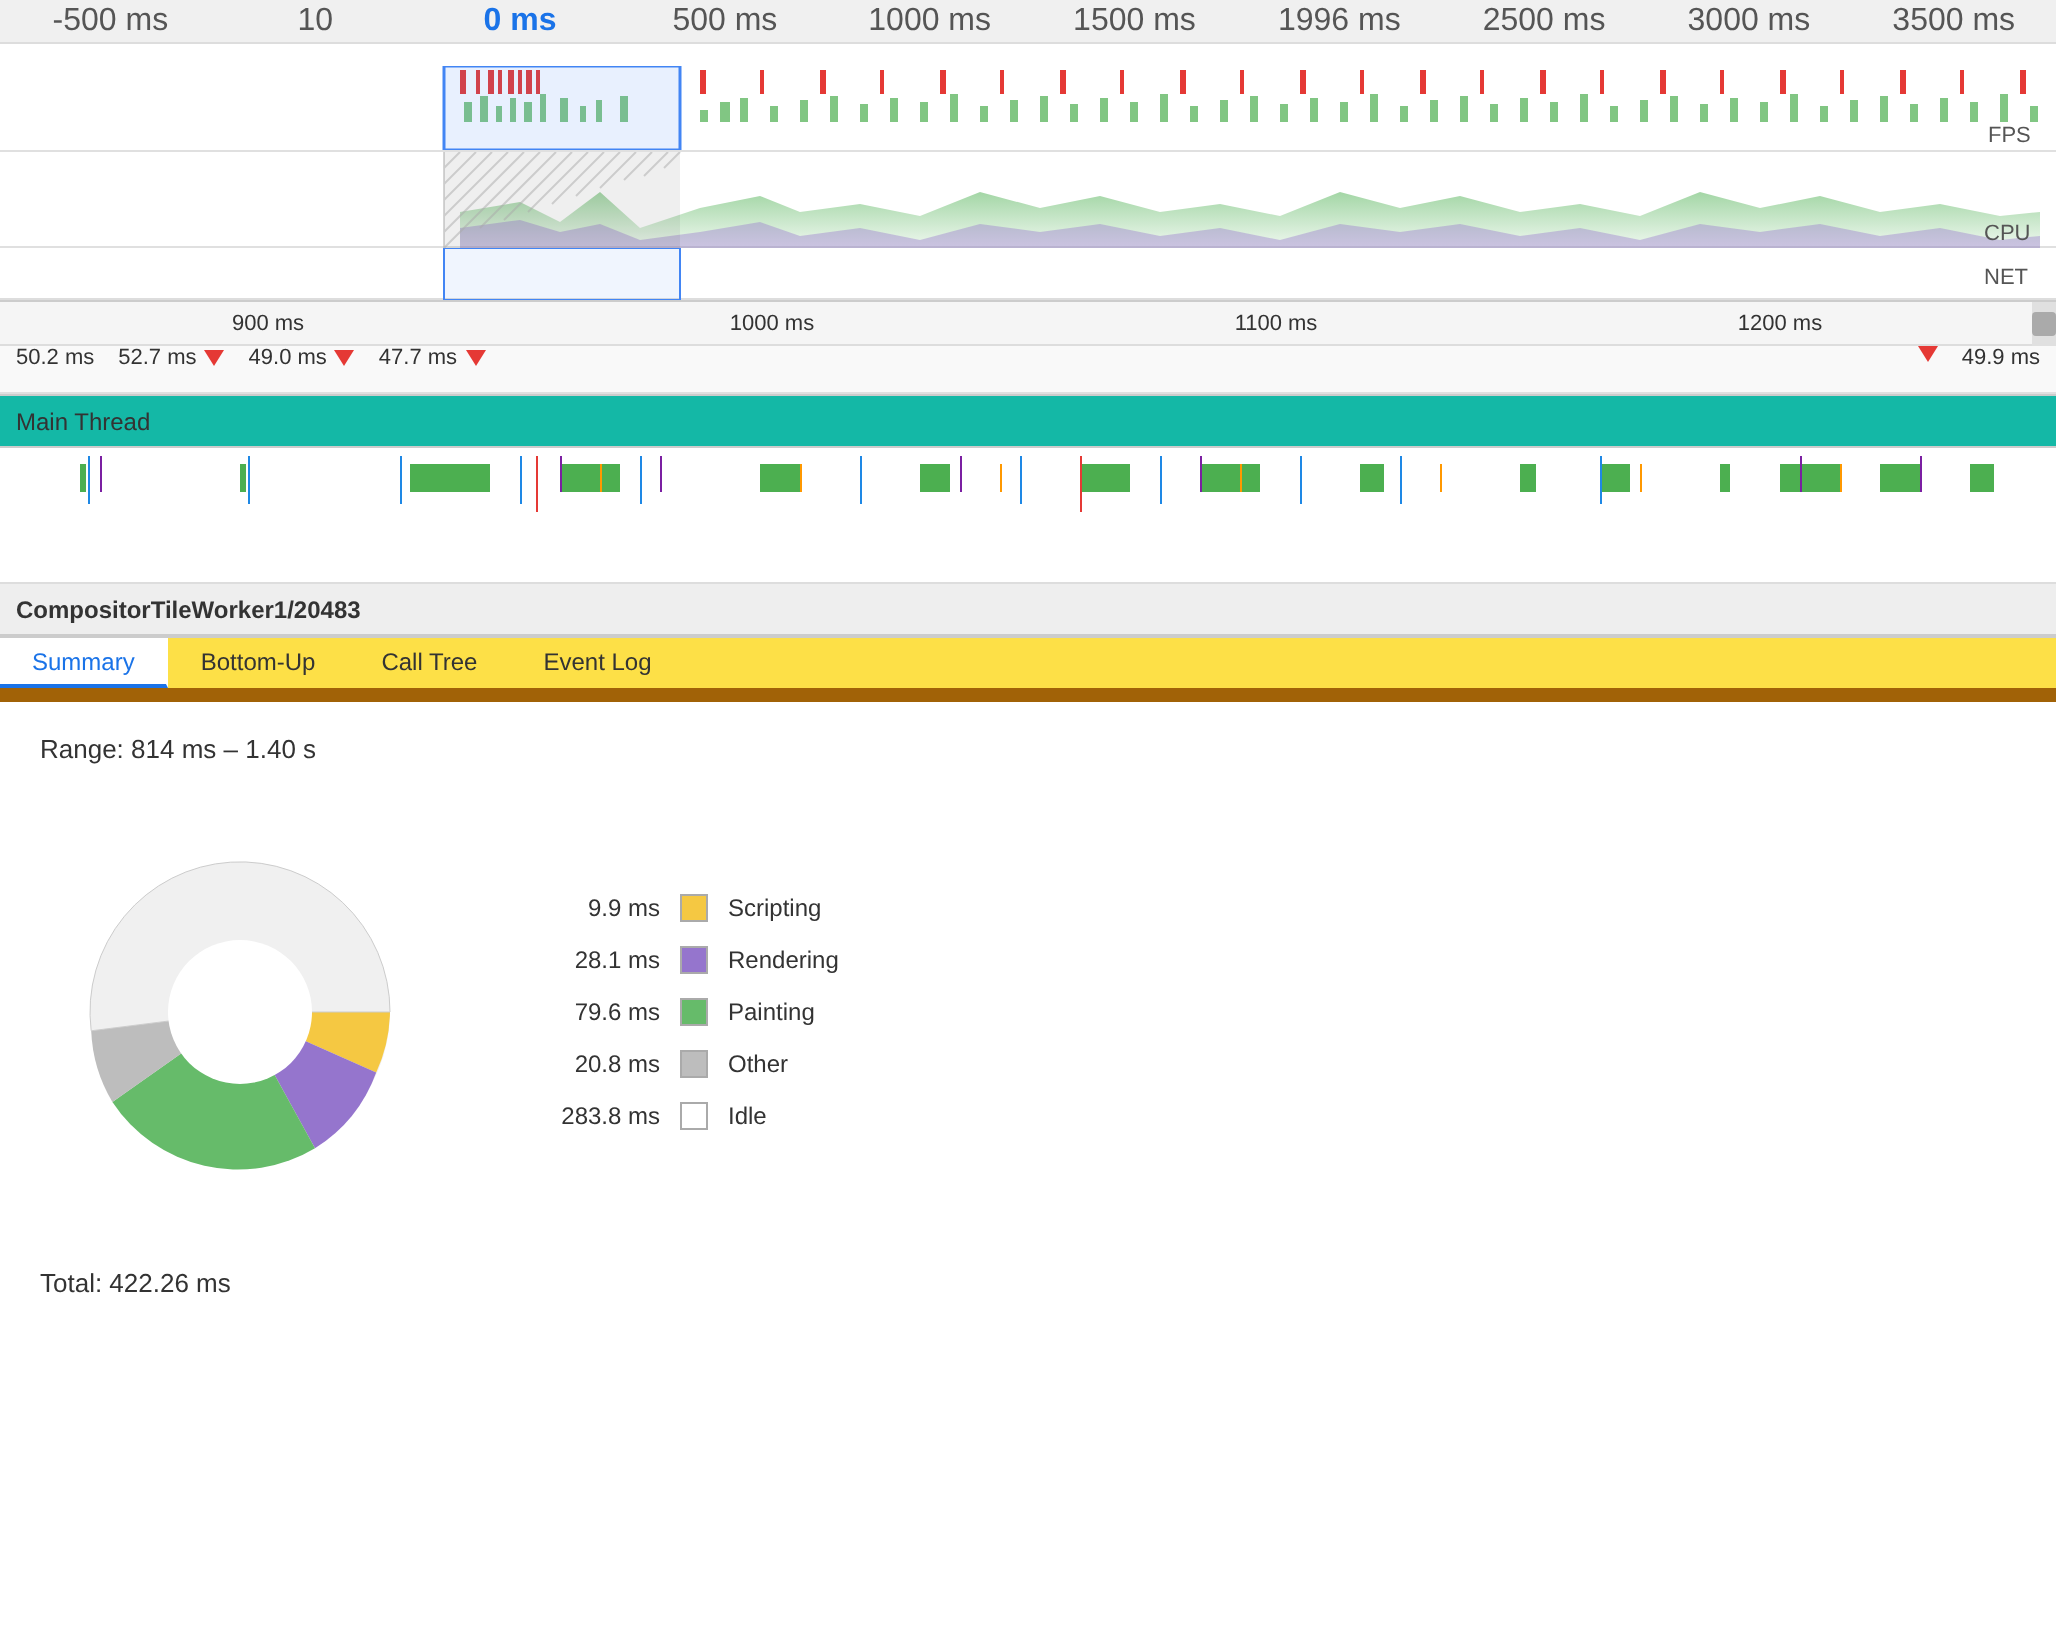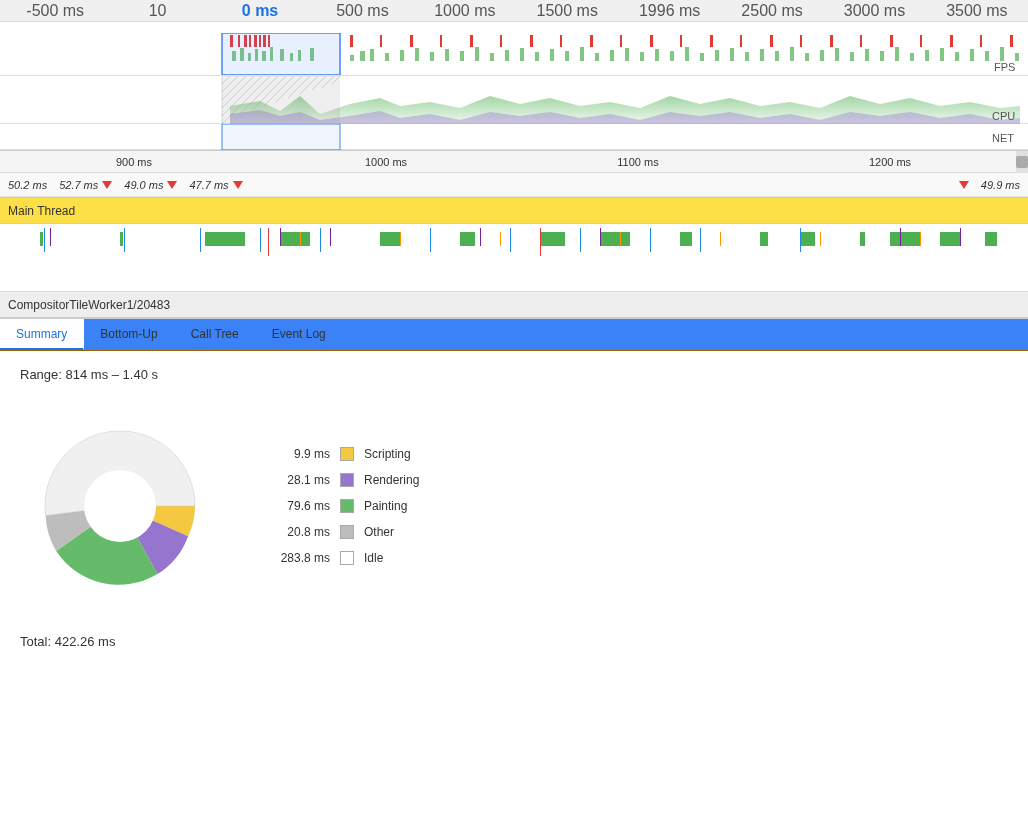--- a/index.html
+++ b/index.html
@@ -94,26 +94,25 @@
       color: #333;
       font-size: 11px;
       flex: 1;
       text-align: center;
     }
 
     .frame-timing-row {
       height: 24px;
       background: #f9f9f9;
       display: flex;
-      align-items: center;
+      align-items: flex-start;
       border-bottom: 1px solid #e0e0e0;
       padding: 0 8px;
       gap: 12px;
       position: relative;
-      font-style: italic;
     }
 
     .frame-timing-item {
       display: flex;
       align-items: center;
       gap: 4px;
       font-size: 11px;
       color: #333;
     }
 
@@ -122,21 +121,21 @@
       height: 0;
       border-left: 5px solid transparent;
       border-right: 5px solid transparent;
       border-top: 8px solid #e53935;
       display: inline-block;
     }
 
     
     .section-header {
       height: 26px;
-      background: #fde047;
+      background: #14b8a6;
       display: flex;
       align-items: center;
       padding: 0 8px;
       border-bottom: 1px solid #ccc;
       font-size: 12px;
       color: #333;
       font-weight: 500;
     }
 
     .thread-track {
@@ -150,35 +149,35 @@
     
     .compositor-header {
       height: 26px;
       background: #eee;
       display: flex;
       align-items: center;
       padding: 0 8px;
       border-bottom: 1px solid #ccc;
       font-size: 12px;
       color: #333;
-      font-weight: 400;
+      font-weight: 700;
     }
 
     
     .summary-panel {
       background: #fff;
       border-top: 1px solid #ccc;
       height: 390px;
       overflow: hidden;
     }
 
     .tabs-bar {
       display: flex;
-      border-bottom: 1px solid #a16207;
-      background: #3b82f6;
+      border-bottom: 7px solid #a16207;
+      background: #fde047;
       height: 32px;
     }
 
     .tab-item {
       padding: 0 16px;
       height: 100%;
       display: flex;
       align-items: center;
       font-size: 12px;
       color: #333;

